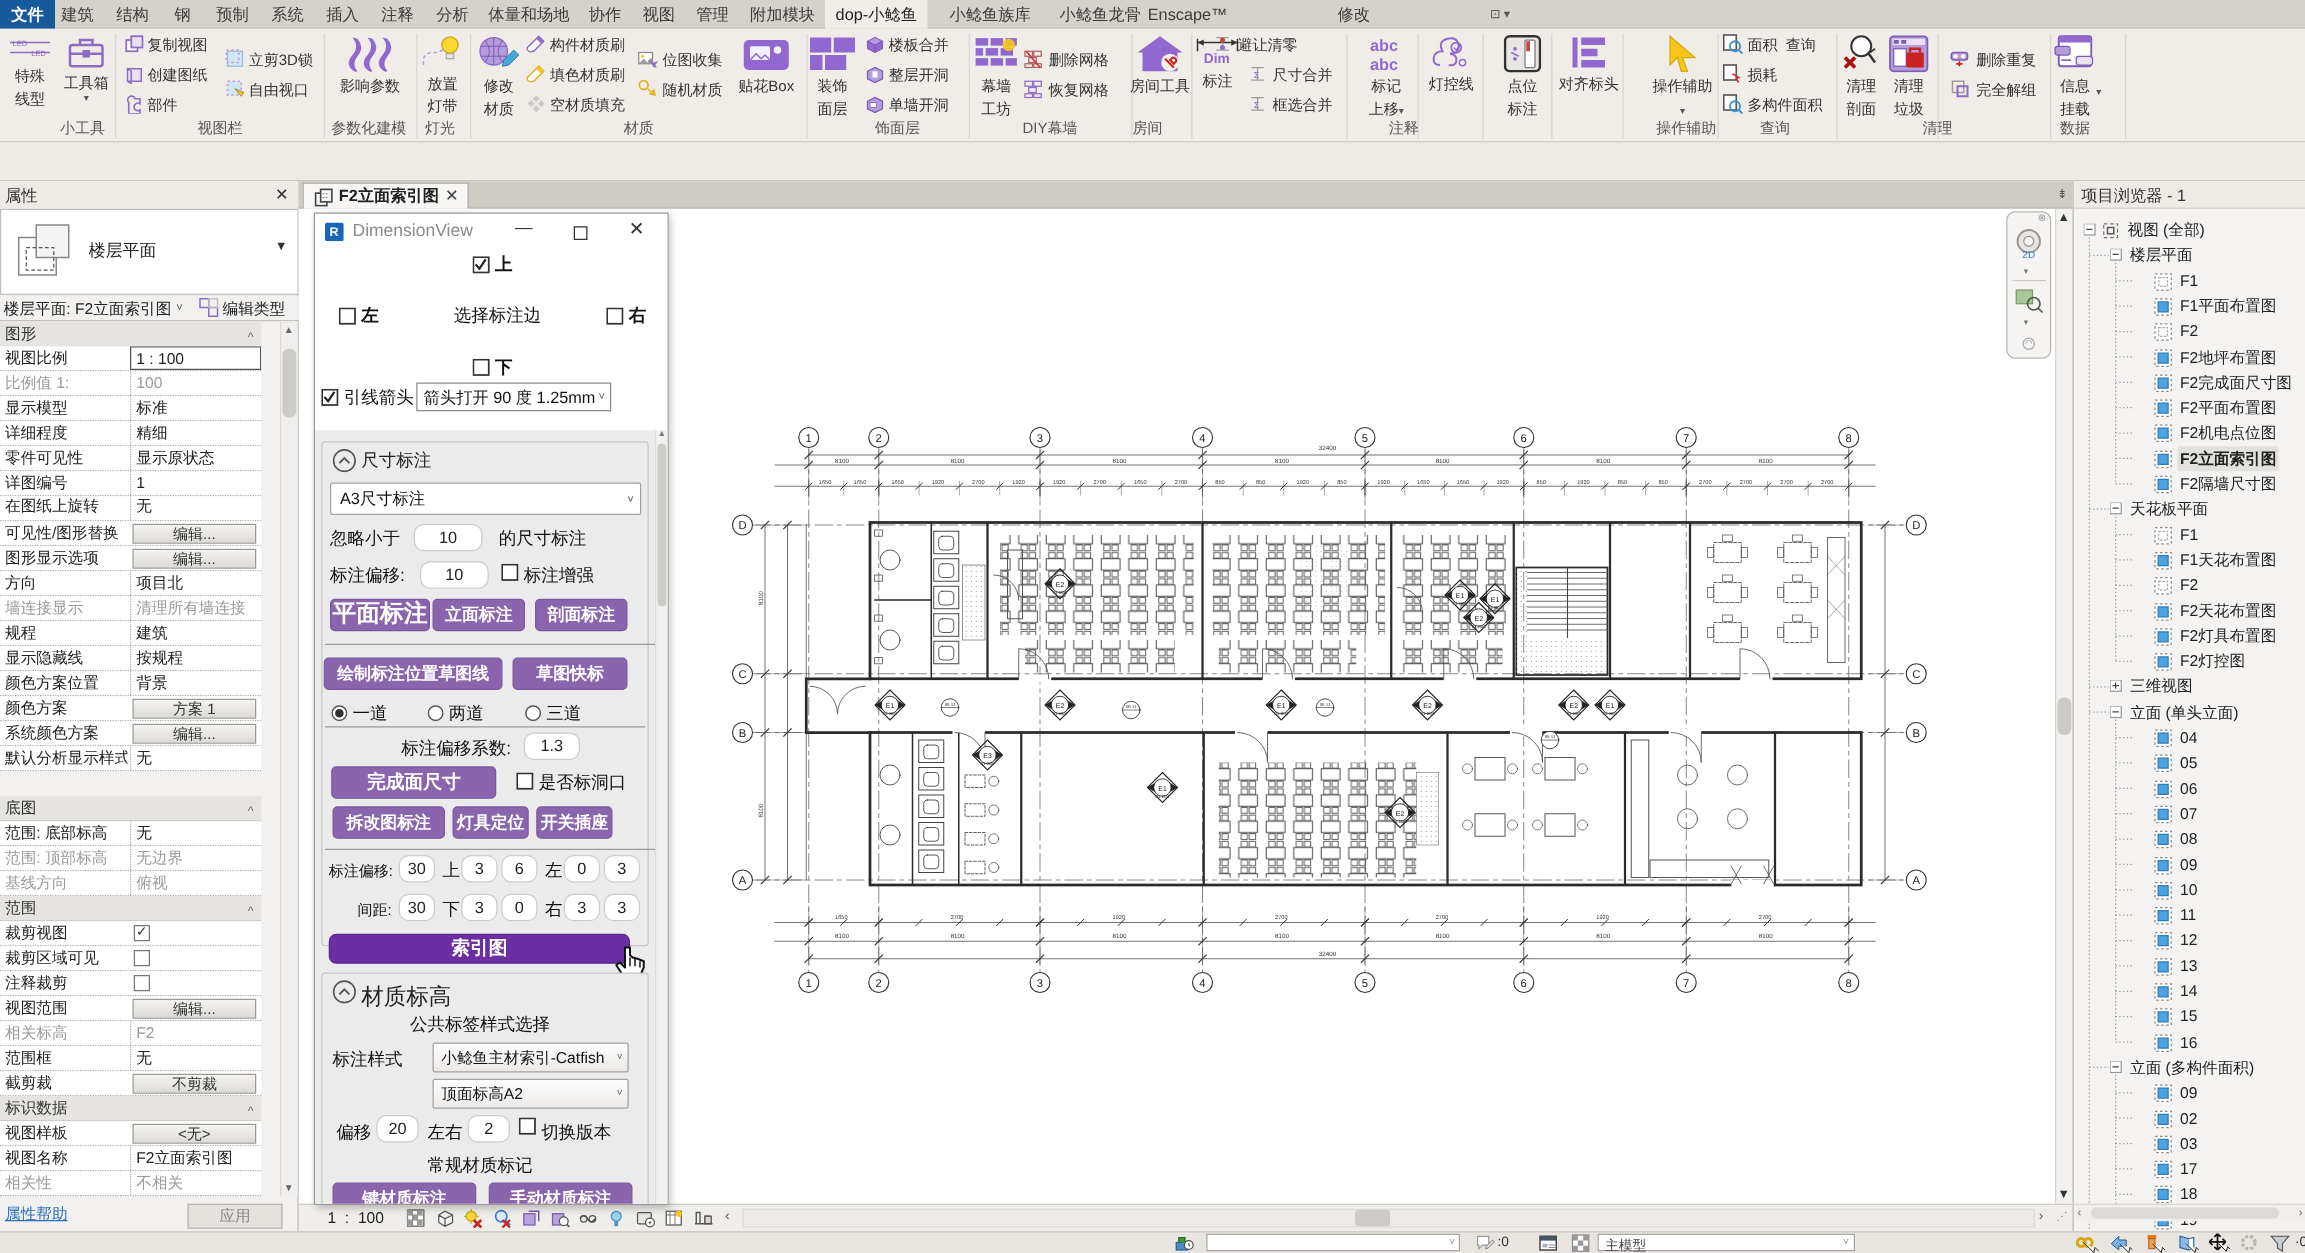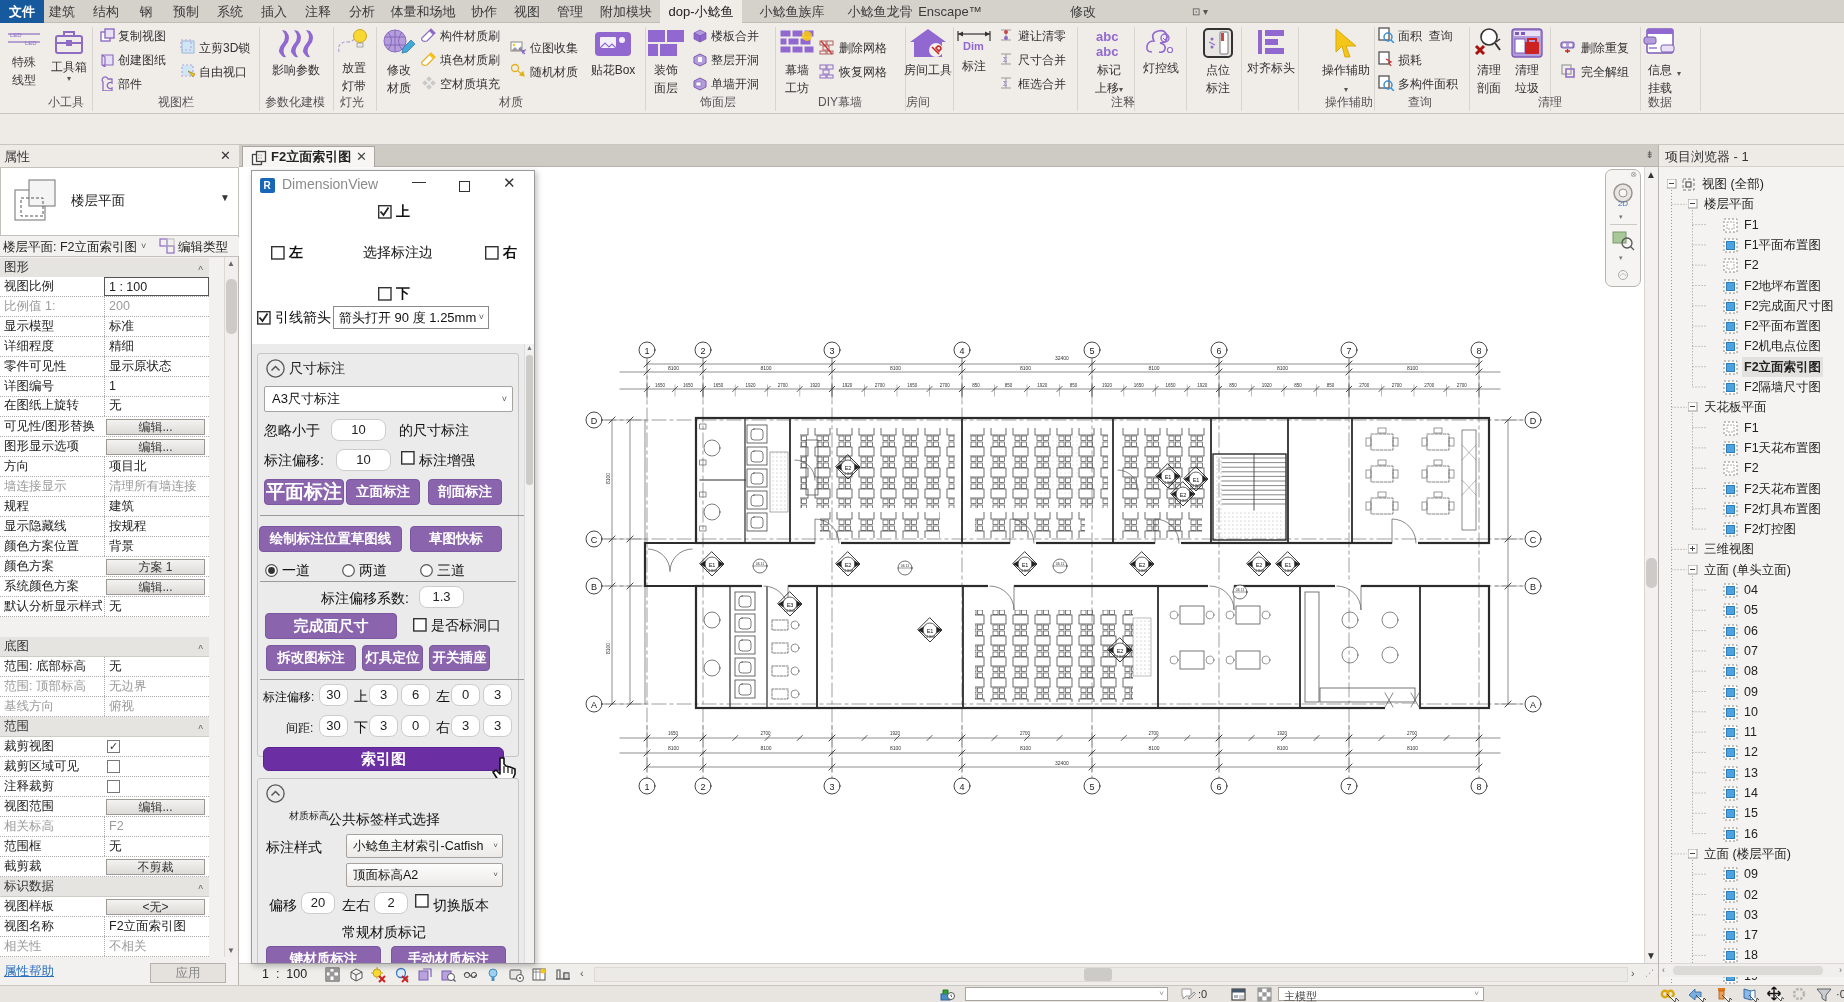--- a/index.html
+++ b/index.html
@@ -268,21 +268,21 @@
         <path d="M23 19 l7 7 M29 18 q3 0 3 3 l-2 2 l-3 -3z" stroke="#cc2222" stroke-width="1.6" fill="none"></path>
       </svg><span class="tx">房间工具</span></div>
 
     <div class="bigbtn" style="left:956px;width:36px;"><svg class="ic" width="36" height="26">
         <line x1="2" y1="3" x2="2" y2="13" stroke="#333" stroke-width="1.2"></line>
         <line x1="34" y1="3" x2="34" y2="13" stroke="#333" stroke-width="1.2"></line>
         <line x1="2" y1="6" x2="34" y2="6" stroke="#333" stroke-width="1.2"></line>
         <path d="M2 6 l5 -2.5 v5z M34 6 l-5 -2.5 v5z" fill="#333"></path>
         <text x="7" y="22" font-size="11" font-weight="bold" fill="#9168d0">Dim</text>
       </svg><span class="tx">标注</span></div>
-    <div class="smallrow" style="left:999px;top:4px;font-family:Liberation Serif, serif;"><svg width="16" height="16">
+    <div class="smallrow" style="left:971px;top:4px;font-family:Liberation Serif, serif;"><svg width="16" height="16">
         <path d="M2 3 h10 M2 13 h10 M7 3 v10" stroke="#999" stroke-width="1"></path>
         <circle cx="7" cy="5" r="2" fill="#cc4444"></circle>
         <circle cx="7" cy="11" r="2" fill="#8e6cc3"></circle>
       </svg>避让清零</div>
     <div class="smallrow" style="left:999px;top:28px;"><svg width="16" height="16">
         <path d="M2 3 h10 M2 13 h10 M7 3 v10" stroke="#999" stroke-width="1"></path>
         <text x="4" y="11" font-size="7" fill="#8e6cc3">Σ</text>
       </svg>尺寸合并</div>
     <div class="smallrow" style="left:999px;top:52px;"><svg width="16" height="16">
         <path d="M2 3 h10 M2 13 h10 M7 3 v10" stroke="#999" stroke-width="1"></path>
@@ -391,21 +391,21 @@
       </svg>
       <span style="position:absolute;left:178px;top:2px;font-size:12.5px;">编辑类型</span>
     </div>
     <div class="psec" style="top:113px;">图形<span class="ar">^</span></div>
     <div class="prow" style="top:132px;">
       <span class="k">视图比例</span>
       <span class="v" style="border:1px solid #555;top:0px;height:19px;">1 : 100</span>
     </div>
     <div class="prow gray" style="top:152px;">
       <span class="k">比例值  1:</span>
-      <span class="v">200</span>
+      <span class="v">100</span>
     </div>
     <div class="prow" style="top:172px;">
       <span class="k">显示模型</span>
       <span class="v">标准</span>
     </div>
     <div class="prow" style="top:192px;">
       <span class="k">详细程度</span>
       <span class="v">精细</span>
     </div>
     <div class="prow" style="top:212px;">
@@ -1289,21 +1289,21 @@
     <svg style="position:absolute;left:238px;top:585px;" width="30" height="34">
       <path d="M10 2 v16 l-4 -4 l-3 2 l7 11 h11 l4 -9 v-5 l-5 -2 l-4 -1 l-2 -2 v-6z" fill="#fff" stroke="#111" stroke-width="1.6" stroke-linejoin="round"></path>
       <path d="M14 10 v7 M18 11 v6 M22 13 v5" stroke="#111" stroke-width="1.2"></path>
     </svg>
 
     <div class="gbox" style="top:607px;height:199px;"></div>
     <svg style="position:absolute;left:14px;top:613px;" width="19" height="19">
       <circle cx="9.5" cy="9.5" r="8.6" fill="none" stroke="#555" stroke-width="1.3"></circle>
       <path d="M5.5 11.5 l4 -4 l4 4" stroke="#555" stroke-width="1.5" fill="none"></path>
     </svg>
-    <span style="position:absolute;left:37px;top:638px;font-size:10px;color:#222;">材质标高</span>
+    <span style="position:absolute;left:37px;top:614px;font-size:18px;color:#222;">材质标高</span>
     <span class="dlbl" style="left:76px;top:640px;">公共标签样式选择</span>
     <span class="dlbl" style="left:14px;top:668px;">标注样式</span>
     <div style="position:absolute;left:94px;top:663px;width:157px;height:24px;background:linear-gradient(#fdfdfd,#eceae8);border:1px solid #a5a2a0;border-radius:2px;font-size:12.5px;line-height:22px;"><span style="margin-left:6px;">小鲶鱼主材索引-Catfish</span><span style="position:absolute;right:4px;top:0;font-size:8px;color:#555;">˅</span></div>
     <div style="position:absolute;left:94px;top:692px;width:157px;height:24px;background:linear-gradient(#fdfdfd,#eceae8);border:1px solid #a5a2a0;border-radius:2px;font-size:12.5px;line-height:22px;"><span style="margin-left:6px;">顶面标高A2</span><span style="position:absolute;right:4px;top:0;font-size:8px;color:#555;">˅</span></div>
     <span class="dlbl" style="left:17px;top:726px;">偏移</span>
     <div class="inbox" style="left:49px;top:721px;width:34px;height:22px;line-height:20px;">20</div>
     <span class="dlbl" style="left:90px;top:726px;">左右</span>
     <div class="inbox" style="left:122px;top:721px;width:34px;height:22px;line-height:20px;">2</div>
     <svg style="position:absolute;left:163px;top:723px;" width="14" height="14">
       <rect x="0.7" y="0.7" width="12.3" height="12.3" fill="#fff" stroke="#333" stroke-width="1.4"></rect>
@@ -1598,21 +1598,21 @@
         <rect x="1" y="1" width="13" height="13" fill="#fff" stroke="#888" stroke-dasharray="2 2"></rect>
         <rect x="3.5" y="3.5" width="8" height="8" fill="#4da3e0" stroke="#2e7dba"></rect>
       </svg>
       <span style="position:absolute;left:83px;top:0;padding:0 2px;">16</span>
     </div>
     <div class="trow" style="top:698.8999999999997px;width:186px;">
       <svg style="position:absolute;left:29px;top:5px;" width="10" height="10">
         <rect x="0" y="0" width="9" height="9" fill="#fff" stroke="#999"></rect>
         <line x1="2" y1="4.5" x2="7" y2="4.5" stroke="#444"></line>
       </svg>
-      <span style="position:absolute;left:43px;top:0;padding:0 2px;">立面 (楼层平面)</span>
+      <span style="position:absolute;left:43px;top:0;padding:0 2px;">立面 (多构件面积)</span>
     </div>
     <div class="trow" style="top:719.1999999999997px;width:186px;">
       <svg style="position:absolute;left:64px;top:3px;" width="15" height="15">
         <rect x="1" y="1" width="13" height="13" fill="#fff" stroke="#888" stroke-dasharray="2 2"></rect>
         <rect x="3.5" y="3.5" width="8" height="8" fill="#4da3e0" stroke="#2e7dba"></rect>
       </svg>
       <span style="position:absolute;left:83px;top:0;padding:0 2px;">09</span>
     </div>
     <div class="trow" style="top:739.4999999999997px;width:186px;">
       <svg style="position:absolute;left:64px;top:3px;" width="15" height="15">

